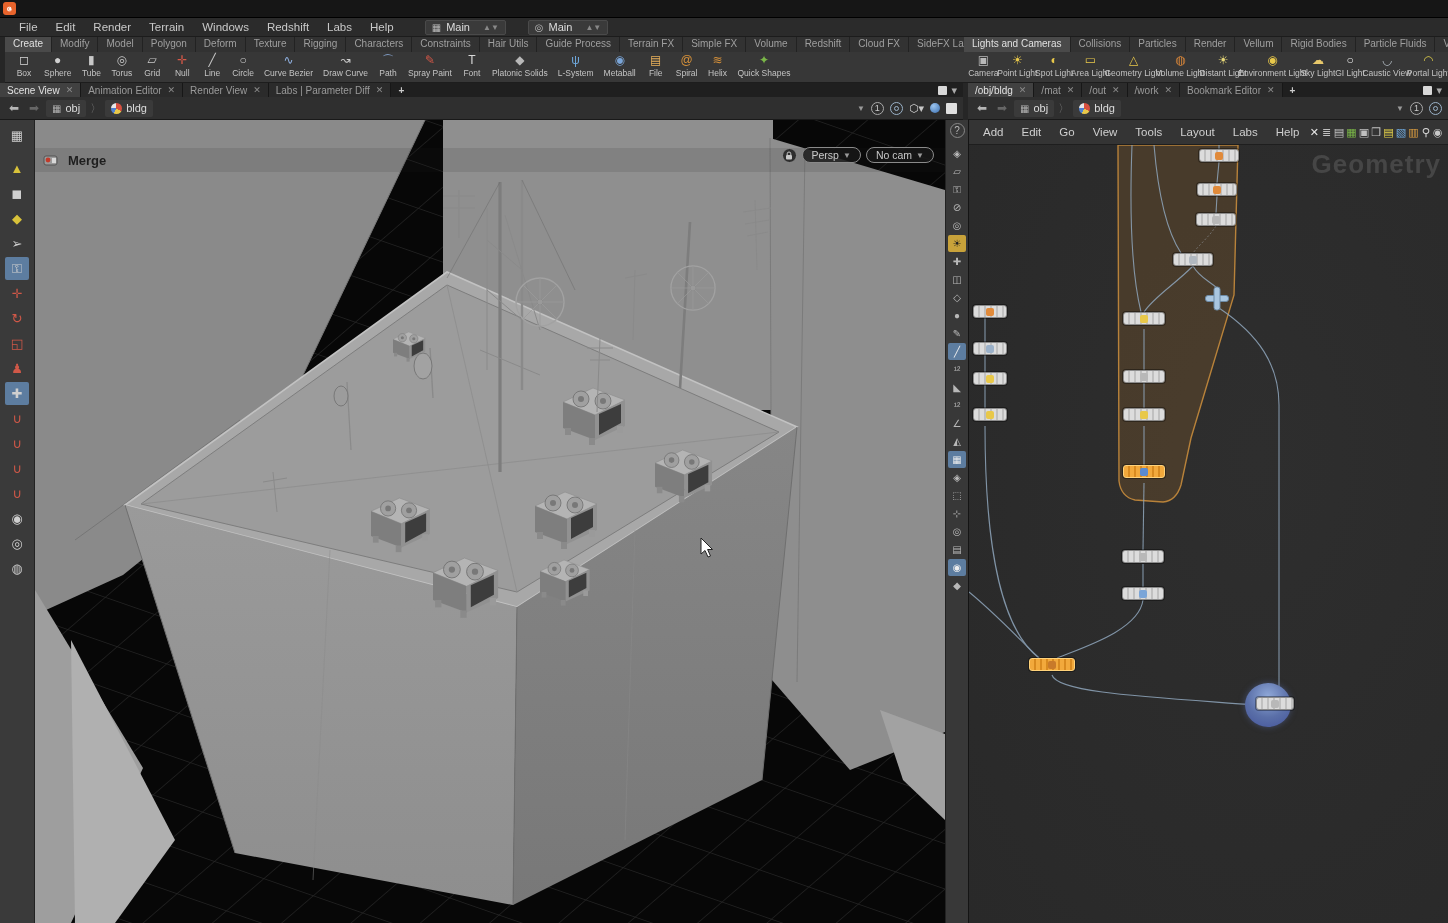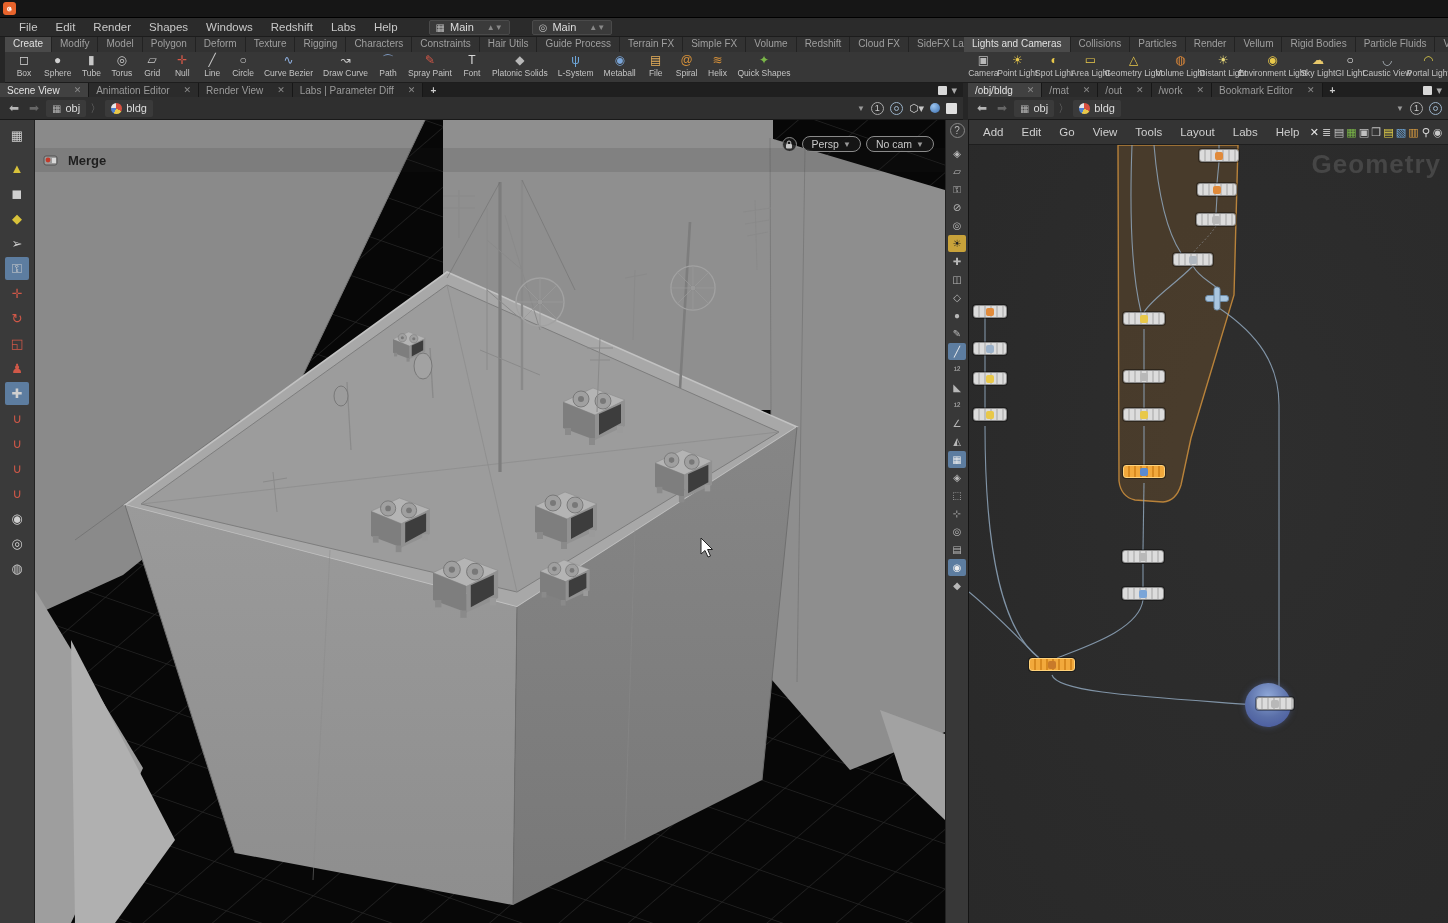--- a/index.html
+++ b/index.html
@@ -25,21 +25,21 @@
   .shelftab.active{background:#4a4a4a;color:#e0e0e0;}
   .shelftools{display:flex;height:31px;align-items:stretch;padding-left:4px;overflow:hidden;}
   .tool{display:flex;flex-direction:column;align-items:center;justify-content:flex-start;padding:1px 5px 0;min-width:30px;}
   .tool .tico{height:15px;font-size:12px;line-height:15px;}
   .tool .tlab{font-size:8.5px;color:#c4c4c4;white-space:nowrap;line-height:9px;margin-top:1px;text-align:center;}
 
   
   .ptabrow{position:absolute;top:83px;height:14px;background:#1f1f1f;display:flex;align-items:stretch;}
   #ptabL{left:0;width:963px;}
   #ptabR{left:968px;width:480px;}
-  .ptab{display:flex;align-items:center;gap:14px;padding:0 7px;background:#2b2b2b;border-right:1px solid #171717;color:#9a9a9a;font-size:10px;white-space:nowrap;}
+  .ptab{display:flex;align-items:center;gap:6px;padding:0 7px;background:#2b2b2b;border-right:1px solid #171717;color:#9a9a9a;font-size:10px;white-space:nowrap;}
   .ptab.active{background:#414141;color:#e2e2e2;}
   .ptab .x{color:#8a8a8a;font-size:9px;}
   .ptab.plus{background:transparent;color:#ccc;font-weight:bold;border:none;}
   .ptabrow .spacer{flex:1;}
   .ptabrow .corner{display:flex;align-items:center;gap:4px;padding-right:6px;color:#aaa;}
   .ptabrow .corner .wsq{width:9px;height:9px;background:#d8d8d8;border-radius:1px;}
 
   
   .pathbar{position:absolute;top:97px;height:23px;background:#2f2f2f;border-bottom:1px solid #191919;display:flex;align-items:center;gap:4px;padding:0 6px;}
   #pathL{left:0;width:963px;}
@@ -65,21 +65,21 @@
   #vtoolL .vli.hl{background:#5d7da0;}
   #vtoolL .vli.red{color:#d05848;}
   #vtoolL .vli.yel{color:#d8c23a;}
   #vtoolR{position:absolute;left:945px;top:0;width:23px;height:803px;background:#383838;border-left:1px solid #222;display:flex;flex-direction:column;align-items:center;padding-top:3px;gap:1px;}
   #vtoolR .vri{width:18px;height:17px;display:flex;align-items:center;justify-content:center;font-size:10px;color:#b8b8b8;border-radius:2px;}
   #vtoolR .vri.hl{background:#c8a23a;color:#222;}
   #vtoolR .vri.hlb{background:#5d7da0;color:#eee;}
   #scene{position:absolute;left:35px;top:0;width:910px;height:803px;}
   #vpheader{position:absolute;left:35px;top:28px;width:910px;height:24px;background:rgba(30,30,30,0.12);display:flex;align-items:center;gap:8px;padding-left:8px;}
   #vpheader .mlabel{font-size:13px;font-weight:bold;color:#1e1e1e;}
-  #vpcams{position:absolute;left:35px;top:16px;width:905px;display:flex;justify-content:flex-end;align-items:center;gap:5px;padding-right:6px;}
+  #vpcams{position:absolute;left:35px;top:27px;width:905px;display:flex;justify-content:flex-end;align-items:center;gap:5px;padding-right:6px;}
   .lockcirc{width:15px;height:15px;border:1px solid #8a8a8a;border-radius:50%;background:rgba(25,25,25,.8);display:flex;align-items:center;justify-content:center;}
   .pill{border:1px solid #8a8a8a;border-radius:9px;background:rgba(25,25,25,.82);color:#c8c8c8;font-size:10.5px;height:16px;display:flex;align-items:center;padding:0 9px;gap:4px;white-space:nowrap;}
   .pill .dn{font-size:8px;color:#999;}
 
   
   #netwrap{position:absolute;left:968px;top:120px;width:480px;height:803px;background:#2c2c2c;border-left:1px solid #141414;}
   #netmenu{position:absolute;left:0;top:0;width:480px;height:25px;background:#343434;border-bottom:1px solid #1e1e1e;display:flex;align-items:center;padding:0 6px;gap:2px;}
   #netmenu .nmi{padding:0 8px;color:#cfcfcf;font-size:11.5px;}
   #netmenu .nico{width:17px;text-align:center;font-size:11px;color:#c0c0c0;}
   #netcanvas{position:absolute;left:0;top:25px;width:480px;height:778px;overflow:hidden;background:radial-gradient(ellipse at 60% 40%, #2e2e2e 0%, #292929 100%);}
@@ -96,21 +96,21 @@
 </head>
 <body>
 
 <div id="app">
 
   <div id="titlebar">
     <div class="logo">ဇ</div>
   </div>
 
   <div id="menubar">
-    <span id="menuitems"><span class="mi">File</span><span class="mi">Edit</span><span class="mi">Render</span><span class="mi">Shapes</span><span class="mi">Windows</span><span class="mi">Redshift</span><span class="mi">Labs</span><span class="mi">Help</span></span>
+    <span id="menuitems"><span class="mi">File</span><span class="mi">Edit</span><span class="mi">Render</span><span class="mi">Terrain</span><span class="mi">Windows</span><span class="mi">Redshift</span><span class="mi">Labs</span><span class="mi">Help</span></span>
     <span class="desksel">
       <span class="dicon">▦</span>
       <span>Main</span>
       <span class="spin">▲▼</span>
     </span>
     <span class="desksel">
       <span class="dicon">◎</span>
       <span>Main</span>
       <span class="spin">▲▼</span>
     </span>

